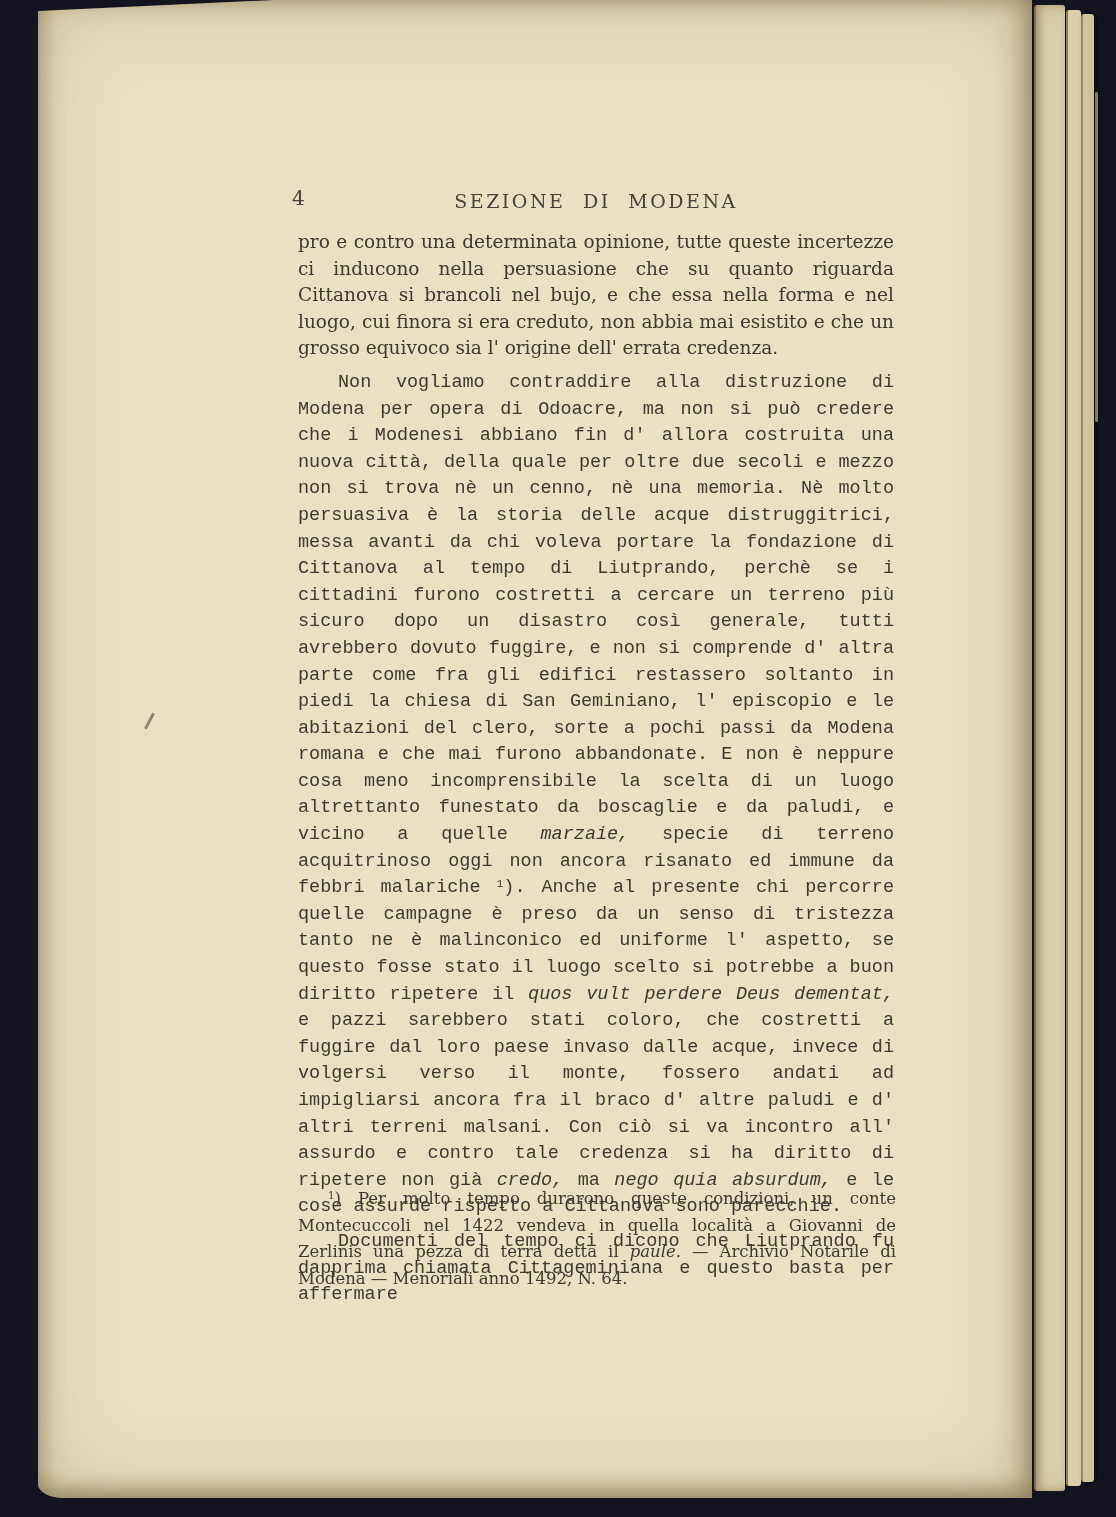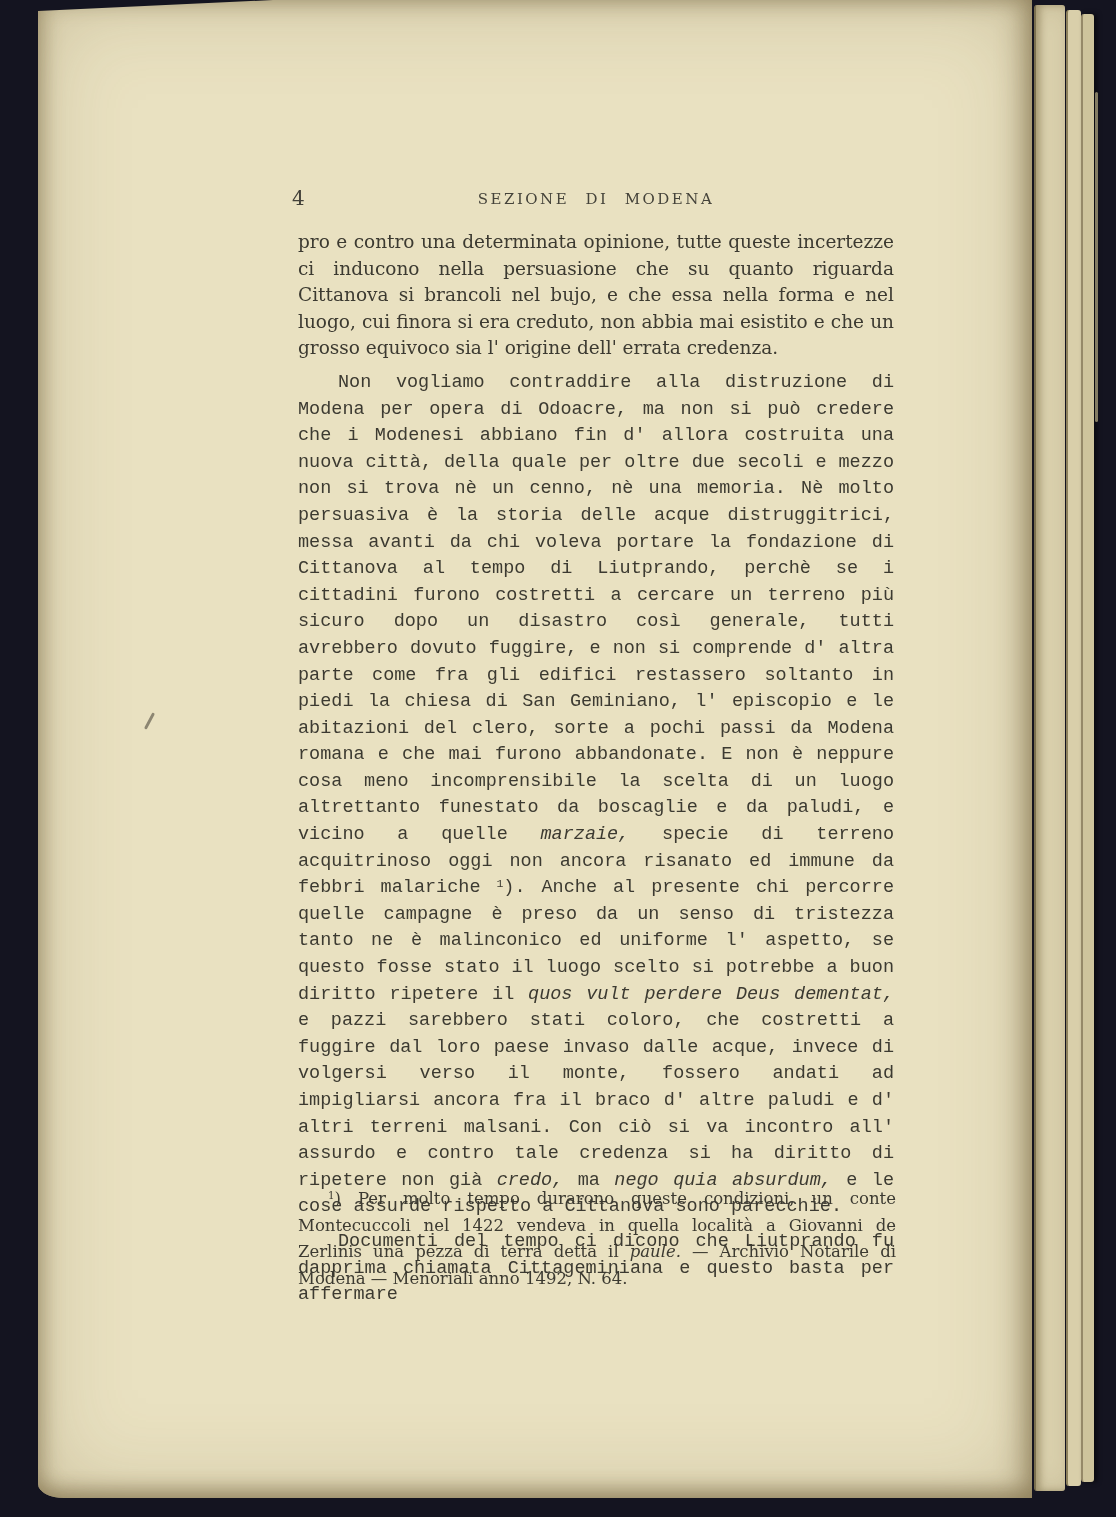--- a/index.html
+++ b/index.html
@@ -83,21 +83,21 @@
     top: 0;
     font-size: 20px;
     color: #43413a;
   }
   .running-header {
     position: absolute;
     left: 0;
     right: 0;
     top: 4px;
     text-align: center;
-    font-size: 15px;
+    font-size: 19px;
     letter-spacing: 2.5px;
     word-spacing: 9px;
     color: #45433a;
   }
   
   .body-text {
     position: absolute;
     left: 252px;
     top: 221px;
     width: 612px;

